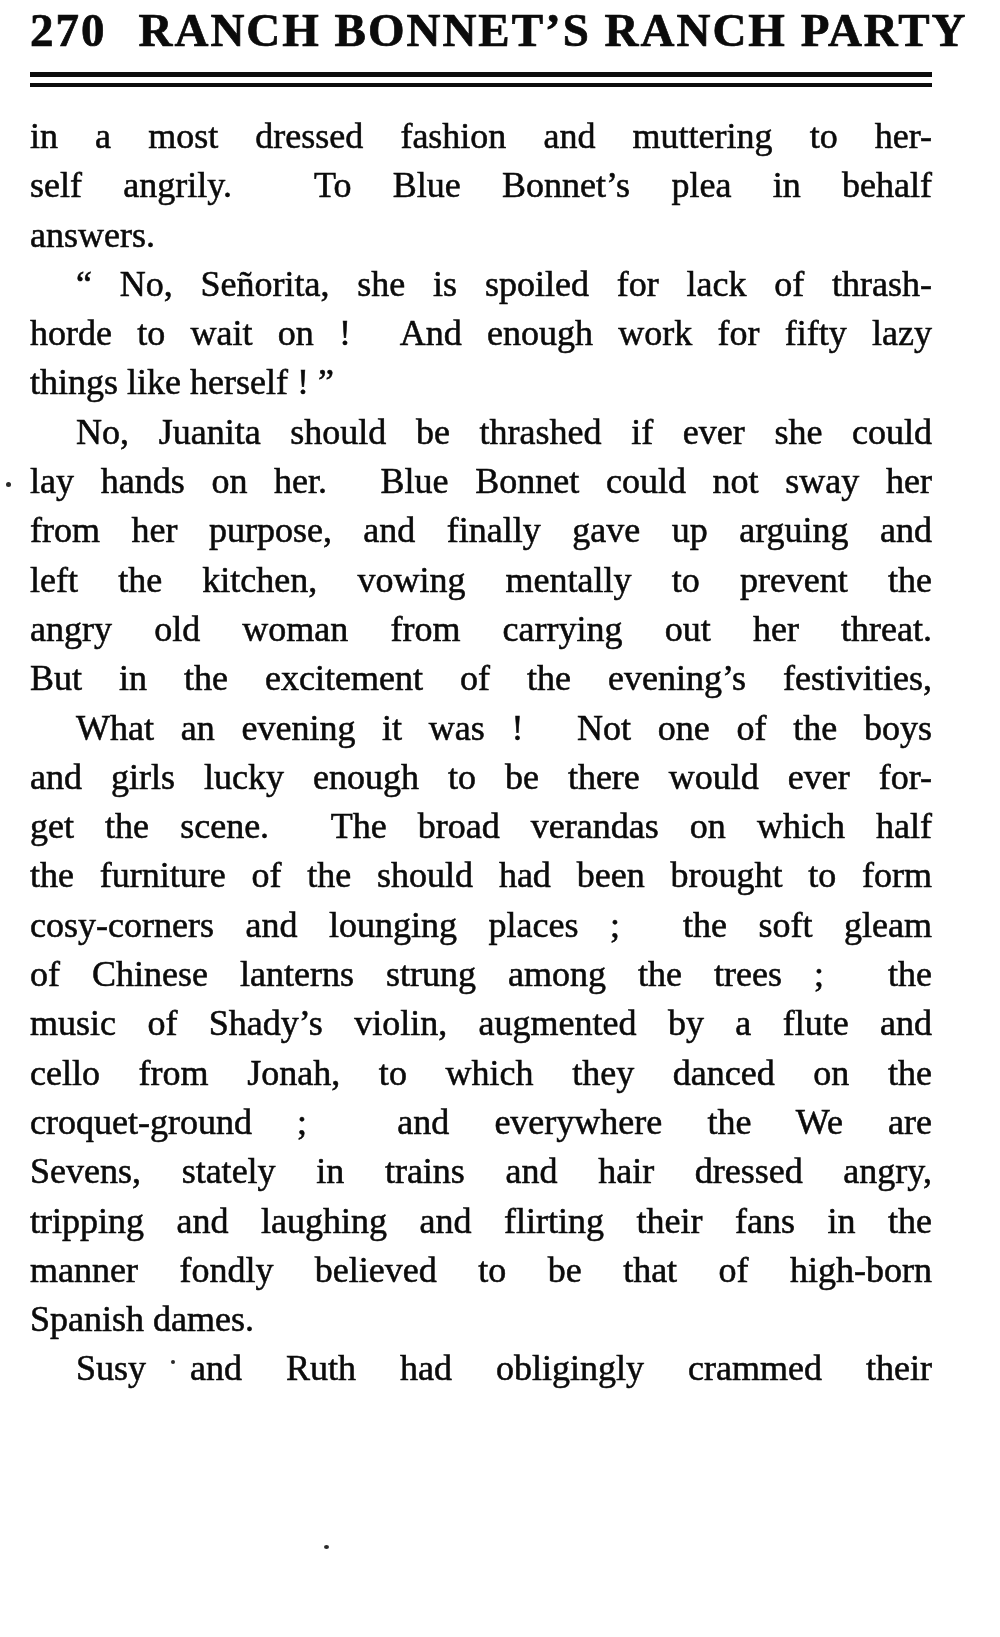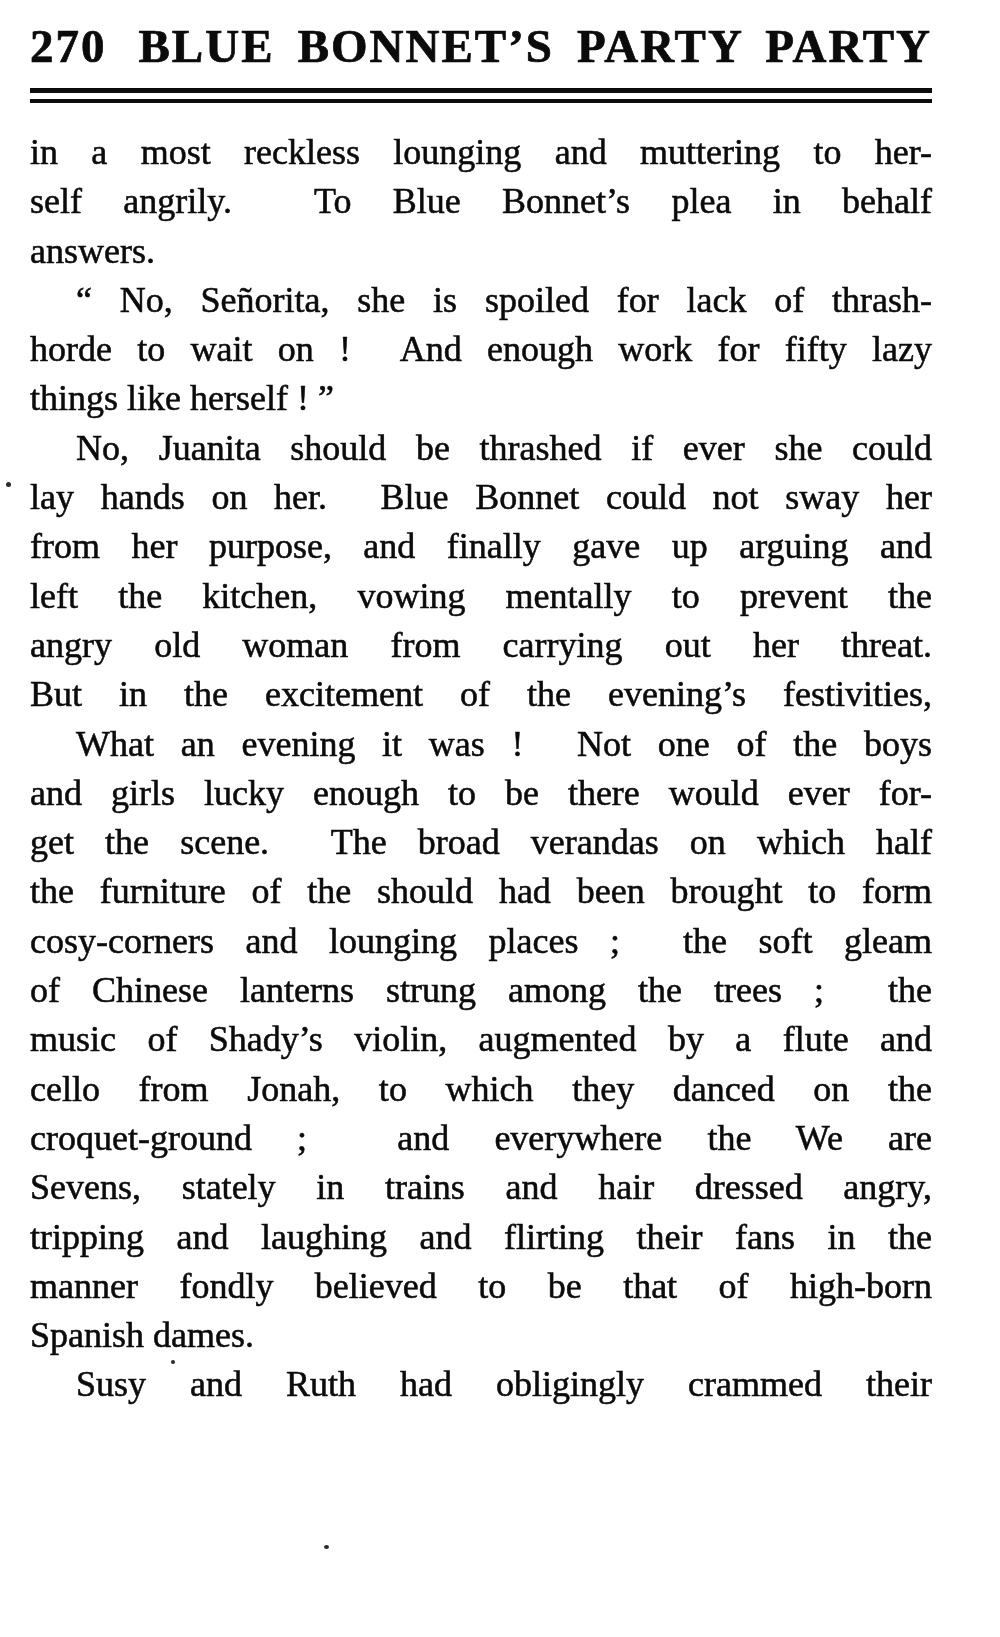--- a/index.html
+++ b/index.html
@@ -7,21 +7,21 @@
     padding: 0;
     background: #ffffff;
   }
   .page {
     position: relative;
     box-sizing: border-box;
     width: 1000px;
     height: 1637px;
     background: #ffffff;
     color: #0b0b0b;
-    padding: 20px 68px 0 30px;
+    padding: 4px 68px 0 30px;
     overflow: hidden;
     font-family: "Liberation Serif", "DejaVu Serif", serif;
   }
   
   .header {
     display: flex;
     align-items: baseline;
     font-weight: bold;
     font-size: 47px;
     line-height: 52px;
@@ -75,28 +75,28 @@
   .speck.s2 { left: 171px; top: 1360px; width: 4px; height: 4px; }
   .speck.s3 { left: 324px; top: 1545px; width: 5px; height: 4px; }
 </style>
 </head>
 <body>
 
 <div class="page">
 
   <div class="header">
     <span class="pageno">270</span>
-    <span class="title">BLUE BONNET’S PARTY PARTY</span>
+    <span class="title">RANCH BONNET’S RANCH PARTY</span>
   </div>
 
   <div class="rule"></div>
 
   <div class="text-block">
 
-  <div class="line">in a most reckless lounging and muttering to her-</div>
+  <div class="line">in a most dressed fashion and muttering to her-</div>
       <div class="line">self angrily.  To Blue Bonnet’s plea in behalf</div>
       <div class="line end">answers.</div>
       <div class="line indent">“ No, Señorita, she is spoiled for lack of thrash-</div>
       <div class="line">horde to wait on !  And enough work for fifty lazy</div>
       <div class="line end">things like herself ! ”</div>
       <div class="line indent">No, Juanita should be thrashed if ever she could</div>
       <div class="line">lay hands on her.  Blue Bonnet could not sway her</div>
       <div class="line">from her purpose, and finally gave up arguing and</div>
       <div class="line">left the kitchen, vowing mentally to prevent the</div>
       <div class="line">angry old woman from carrying out her threat.</div>

